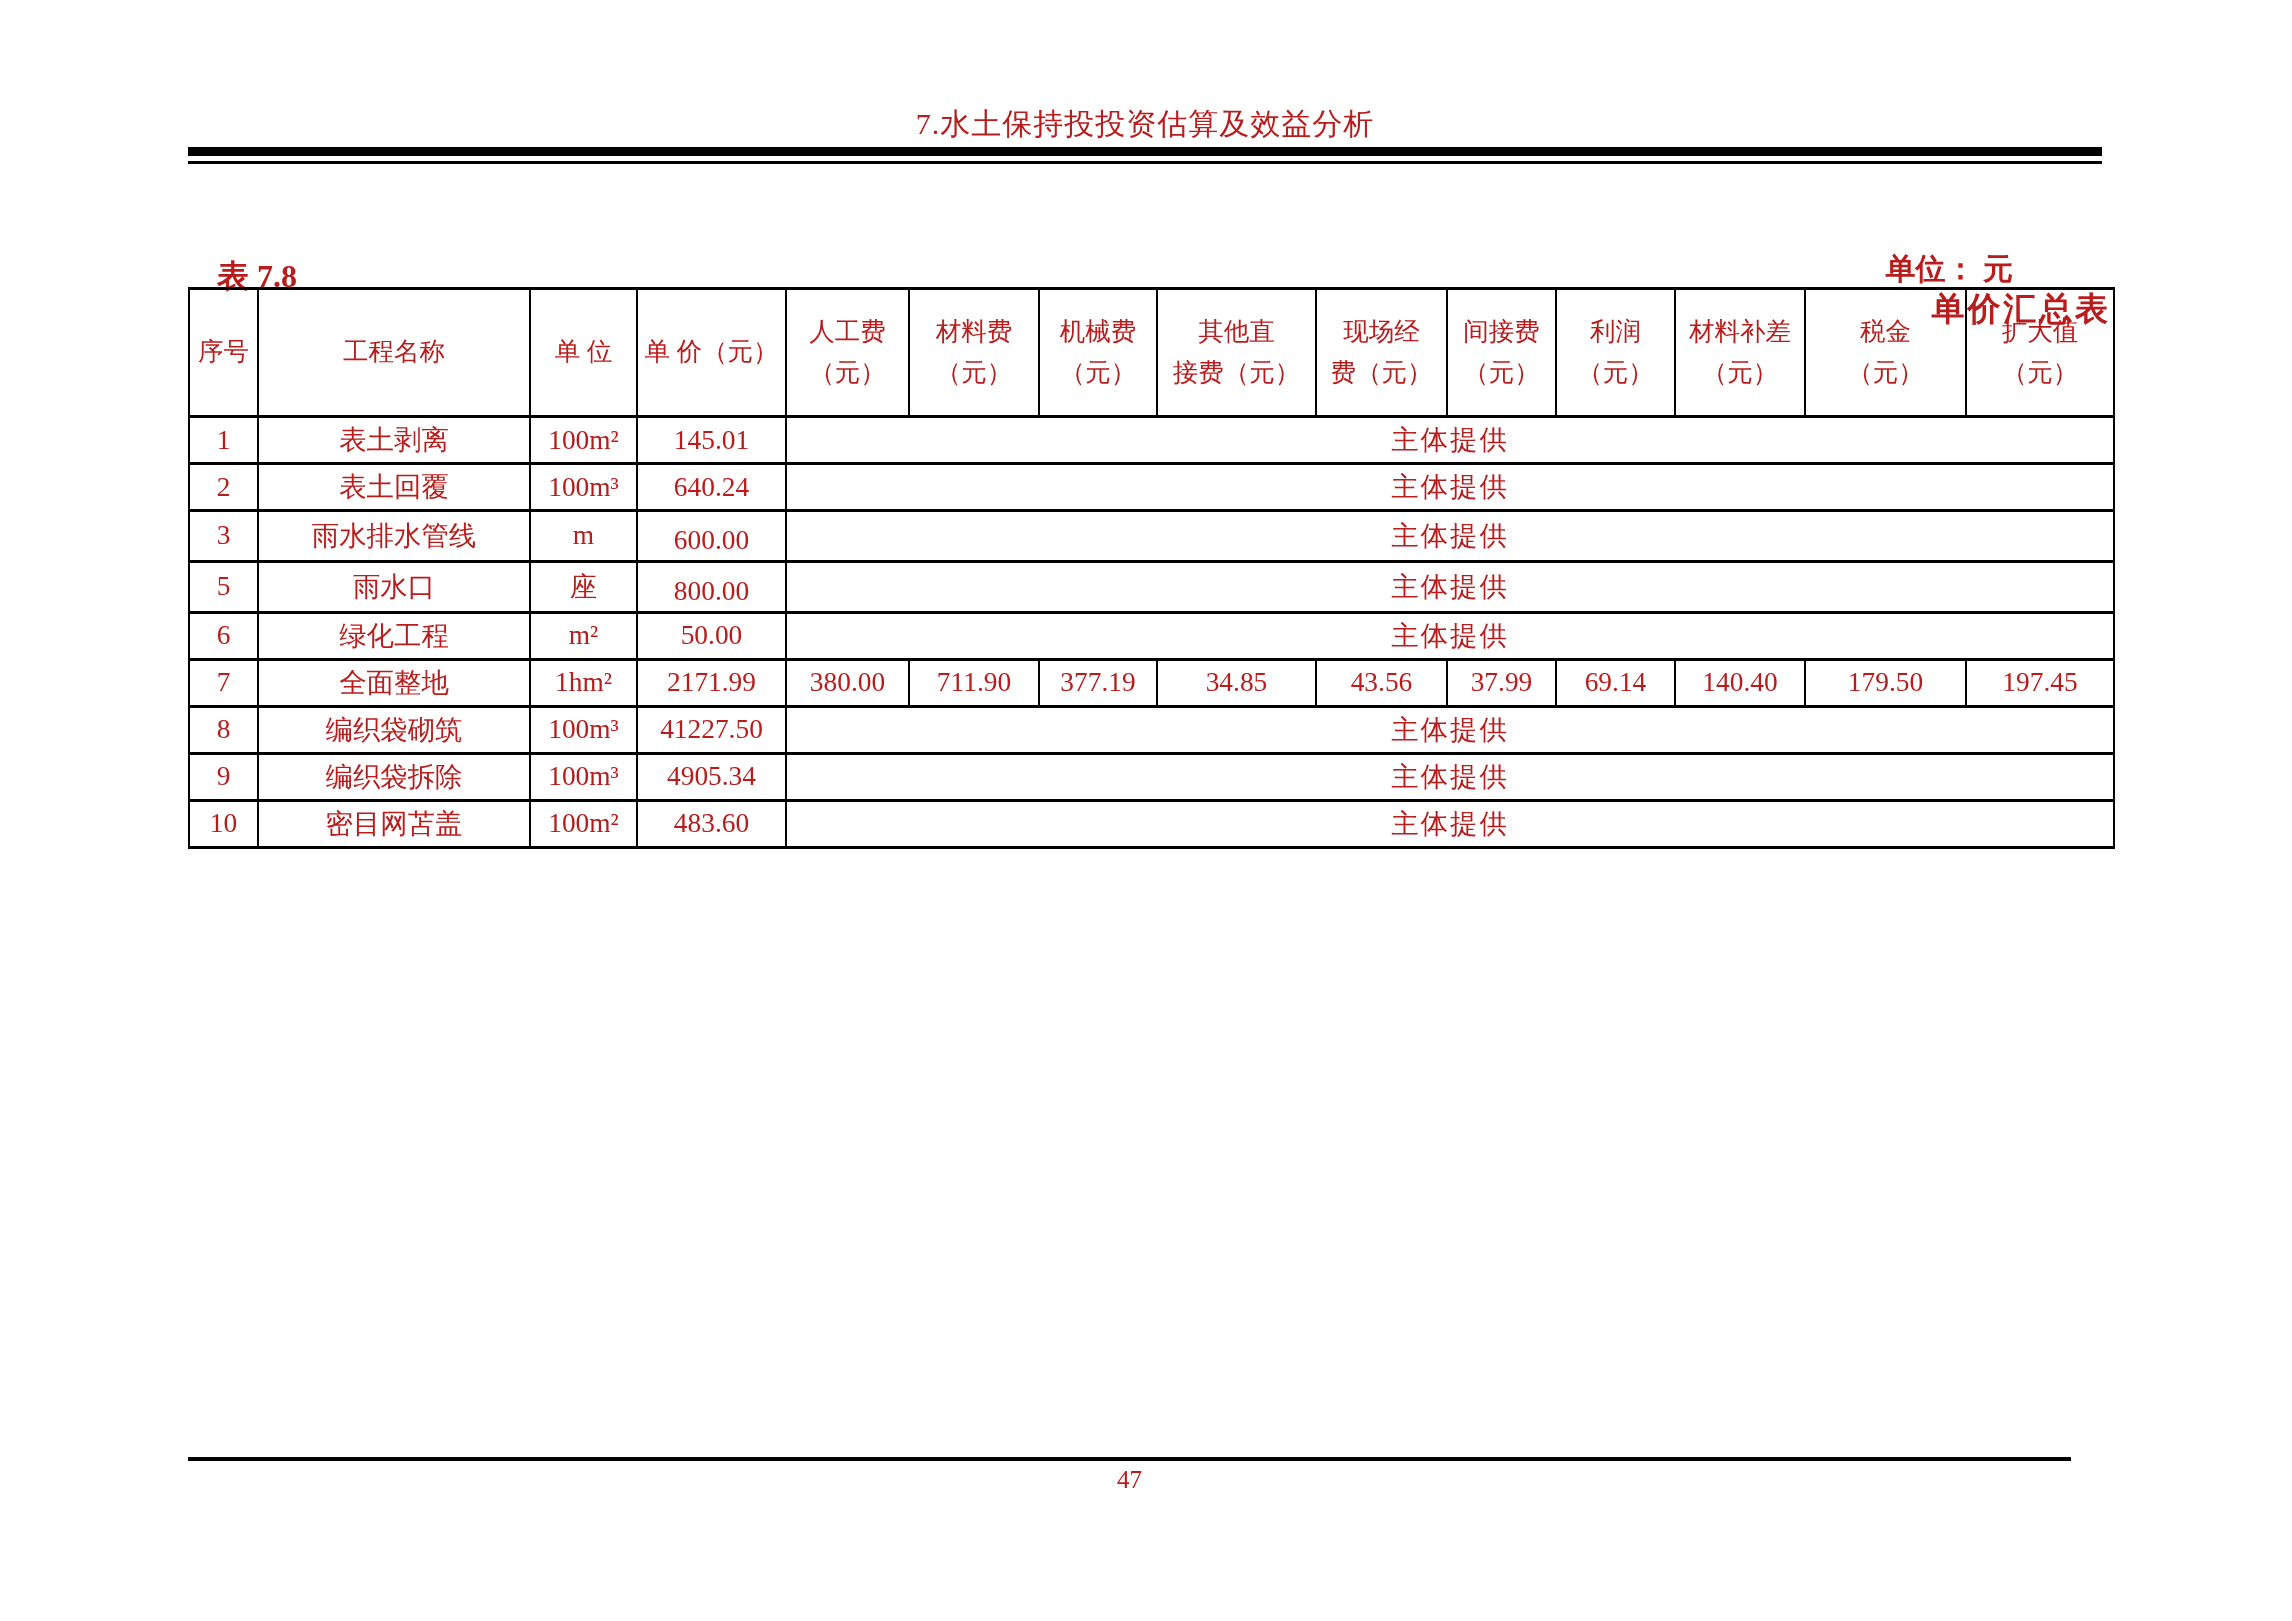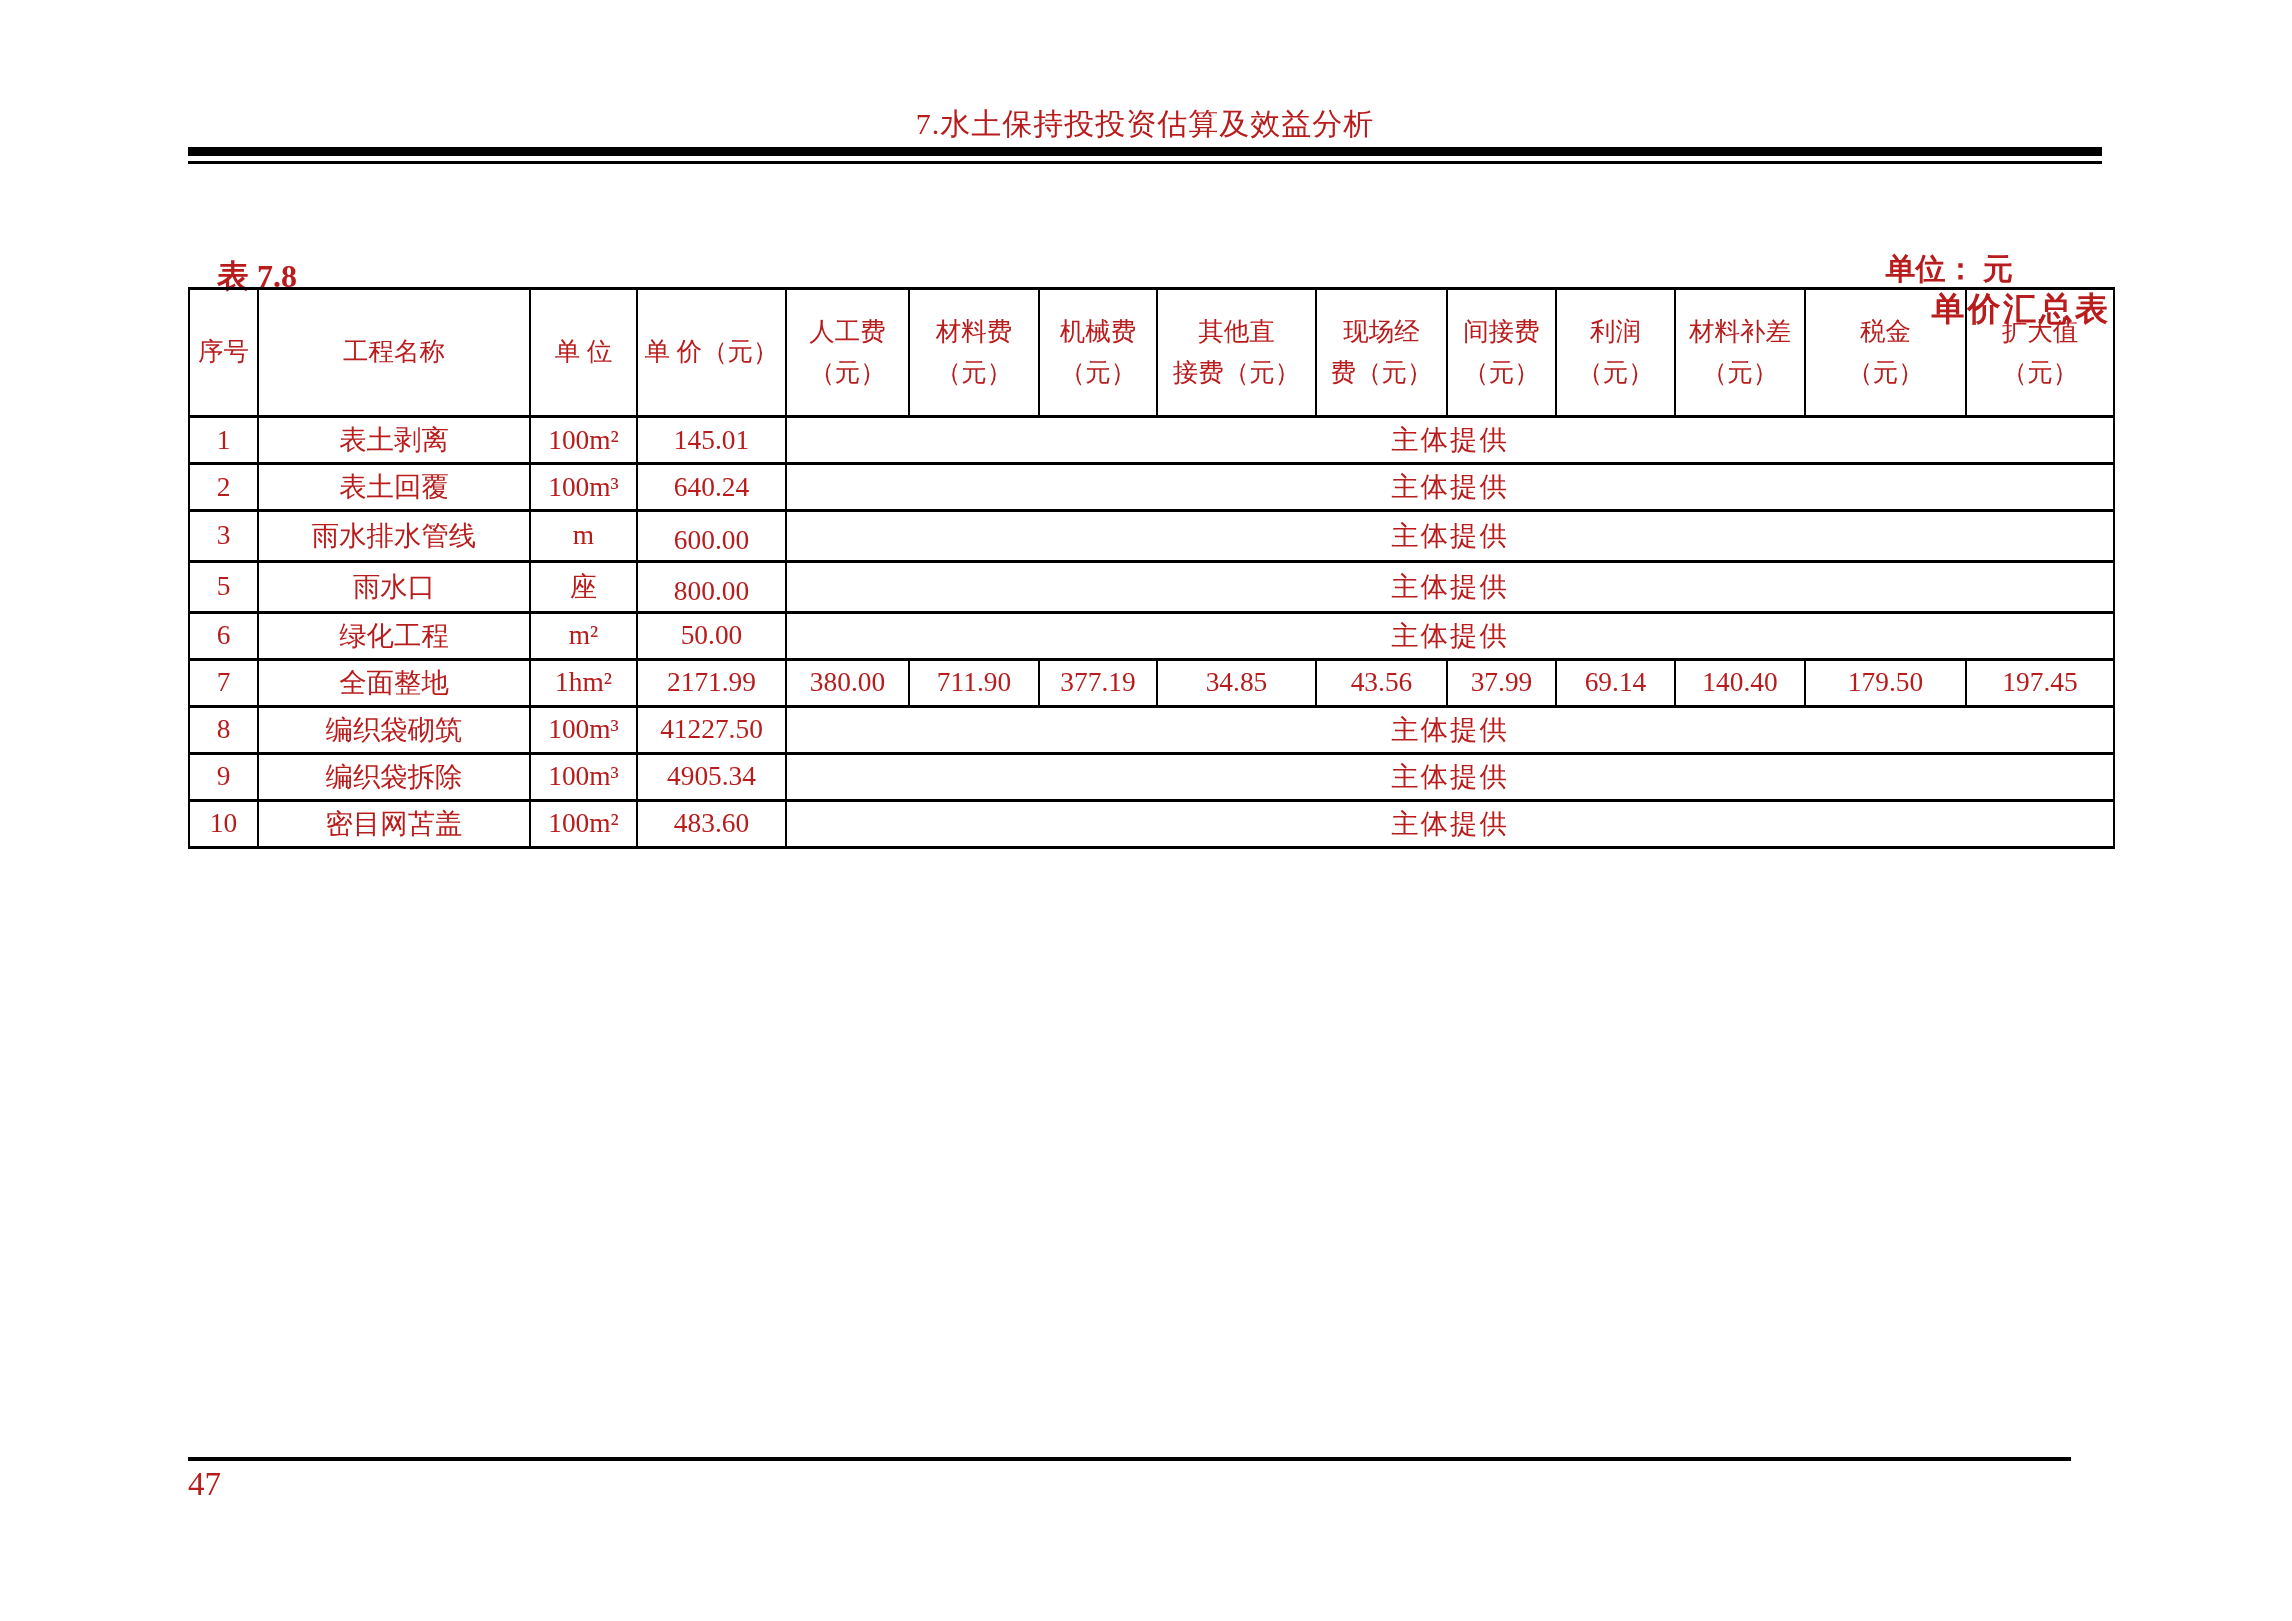--- a/index.html
+++ b/index.html
@@ -33,21 +33,21 @@
   }
   table.price thead th {
     height:125px; font-weight:normal; font-size:25.5px;
     white-space:pre-line; line-height:1.6;
   }
   table.price tbody td { height:44px; font-size:27.4px; }
   table.price tbody td.price-low { vertical-align:bottom; padding-bottom:3.9px; }
   table.price tbody td.merged { font-size:27.4px; letter-spacing:2px; }
 
   .footer-rule { position:absolute; left:188px; top:1457px; width:1883px; height:3.9px; background:#000; }
-  .page-number { position:absolute; left:188px; top:1466px; width:1883px; text-align:left; font-size:33px; }
+  .page-number { position:absolute; left:188px; top:1466px; width:1883px; text-align:center; font-size:25px; }
 </style>
 </head>
 <body>
 
 <div class="page">
 
   <div class="doc-title">7.水土保持投投资估算及效益分析</div>
   <div class="rule-thick"></div>
   <div class="rule-thin"></div>
 

